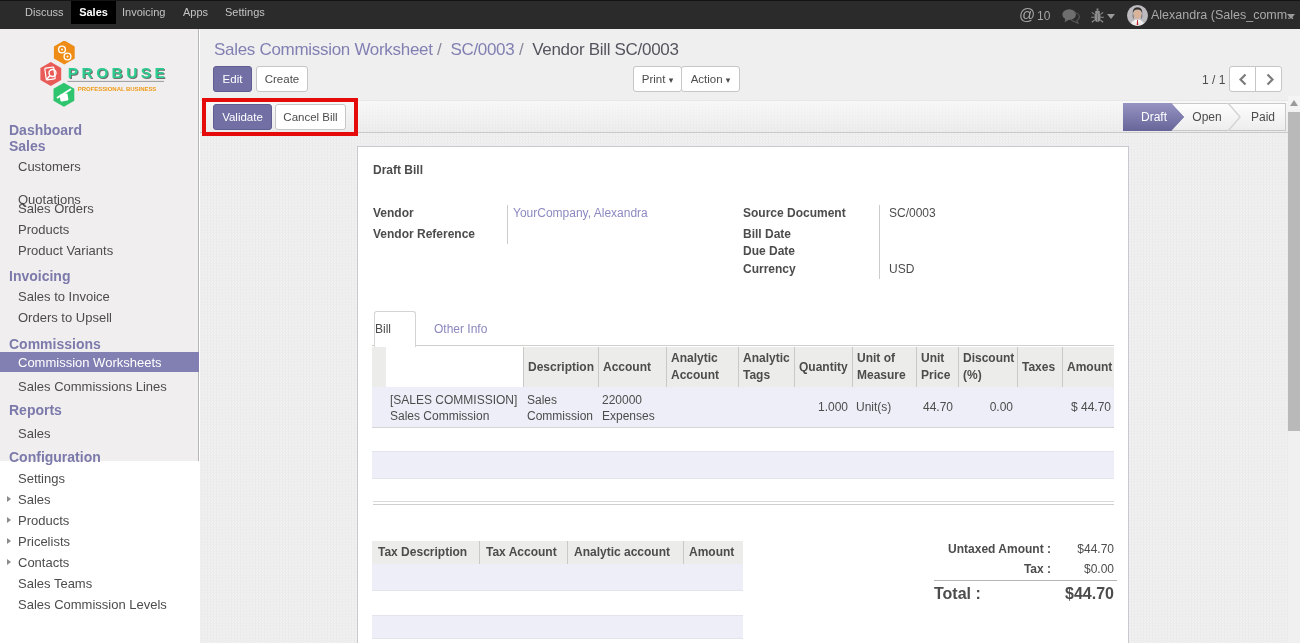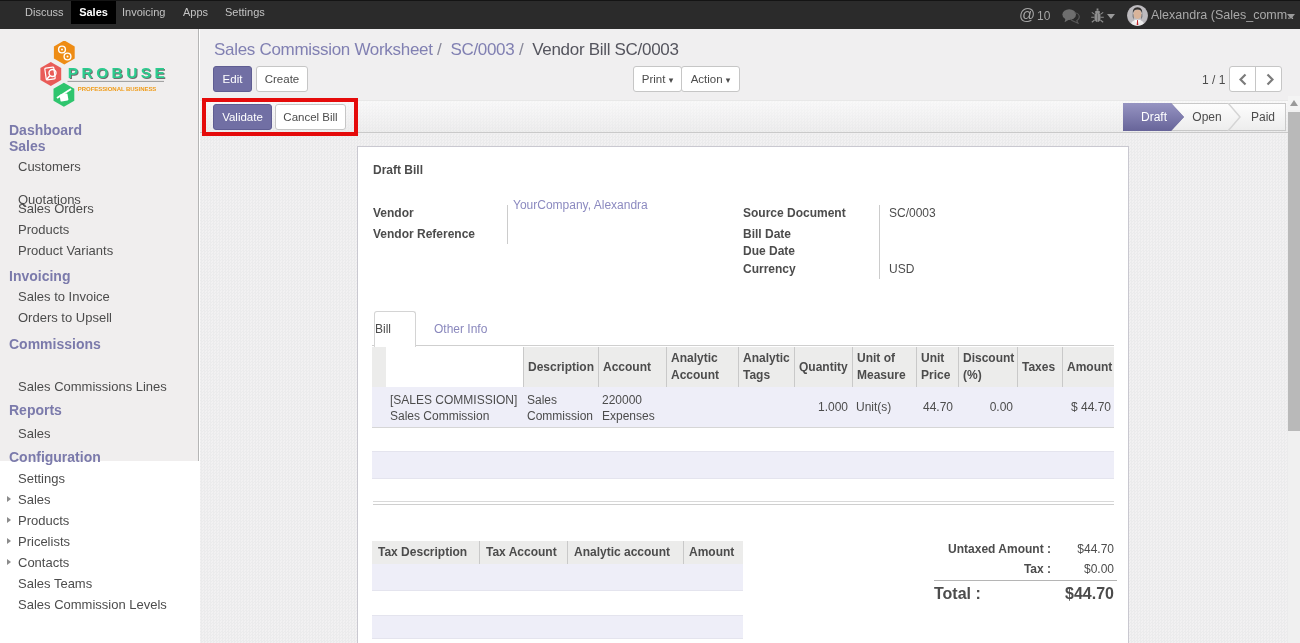--- a/index.html
+++ b/index.html
@@ -115,20 +115,21 @@
     <div class="sheader" style="top:110px">Sales</div>
     <div class="sitem" style="top:131px">Customers</div>
     <div class="sitem" style="top:164px">Quotations</div>
     <div class="sitem" style="top:173px">Sales Orders</div>
     <div class="sitem" style="top:194px">Products</div>
     <div class="sitem" style="top:215px">Product Variants</div>
     <div class="sheader" style="top:240px">Invoicing</div>
     <div class="sitem" style="top:261px">Sales to Invoice</div>
     <div class="sitem" style="top:282px">Orders to Upsell</div>
     <div class="sheader" style="top:308px">Commissions</div>
+    <div class="sitem sel" style="top:323px">Commission Worksheets</div>
     <div class="sitem" style="top:351px">Sales Commissions Lines</div>
     <div class="sheader" style="top:374px">Reports</div>
     <div class="sitem" style="top:398px">Sales</div>
     <div class="sheader" style="top:421px">Configuration</div>
     <div class="sitem" style="top:443px">Settings</div>
     <div class="sitem" style="top:464px">Sales</div>
       <div class="caret-r" style="top:467px"></div>
     <div class="sitem" style="top:485px">Products</div>
       <div class="caret-r" style="top:488px"></div>
     <div class="sitem" style="top:506px">Pricelists</div>
@@ -179,21 +180,21 @@
       </div>
     </div>
 
     <div class="abs" style="left:2px;top:69px;width:156px;height:38px;border:4px solid #e50b0b;z-index:5"></div>
 
     <div id="formarea">
       <div id="sheet">
         <div class="abs lbl" style="left:15px;top:16px">Draft Bill</div>
 
         <div class="abs lbl" style="left:15px;top:59px">Vendor</div>
-        <div class="abs flink" style="left:155px;top:51px">YourCompany, Alexandra</div>
+        <div class="abs flink" style="left:155px;top:59px">YourCompany, Alexandra</div>
         <div class="abs lbl" style="left:15px;top:80px">Vendor Reference</div>
         <div class="abs" style="left:149px;top:58px;width:1px;height:39px;background:#ccc"></div>
 
         <div class="abs lbl" style="left:385px;top:59px">Source Document</div>
         <div class="abs" style="left:531px;top:59px">SC/0003</div>
         <div class="abs lbl" style="left:385px;top:80px">Bill Date</div>
         <div class="abs lbl" style="left:385px;top:97px">Due Date</div>
         <div class="abs lbl" style="left:385px;top:115px">Currency</div>
         <div class="abs" style="left:531px;top:115px">USD</div>
         <div class="abs" style="left:521px;top:58px;width:1px;height:74px;background:#ccc"></div>

